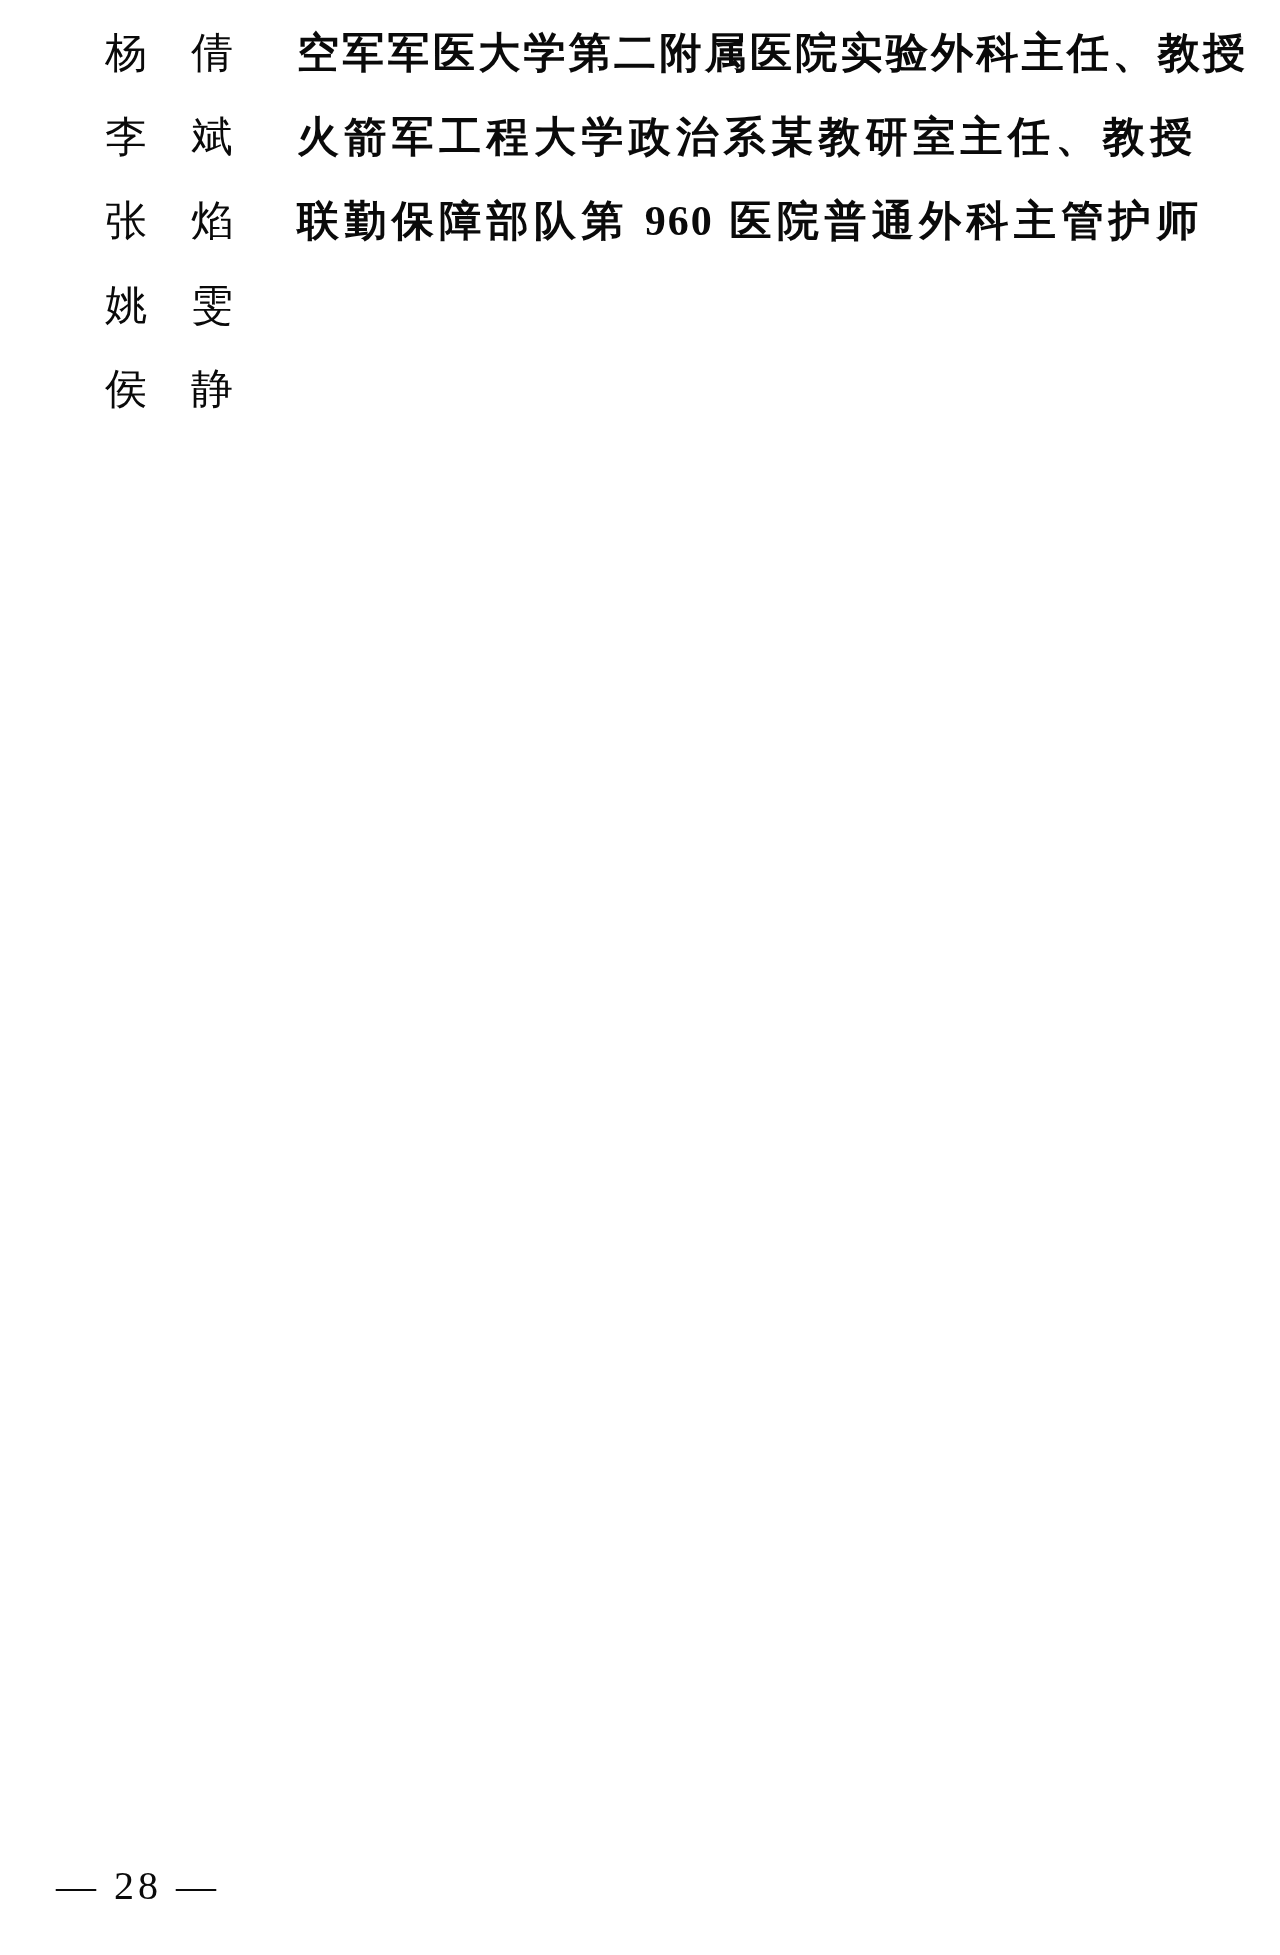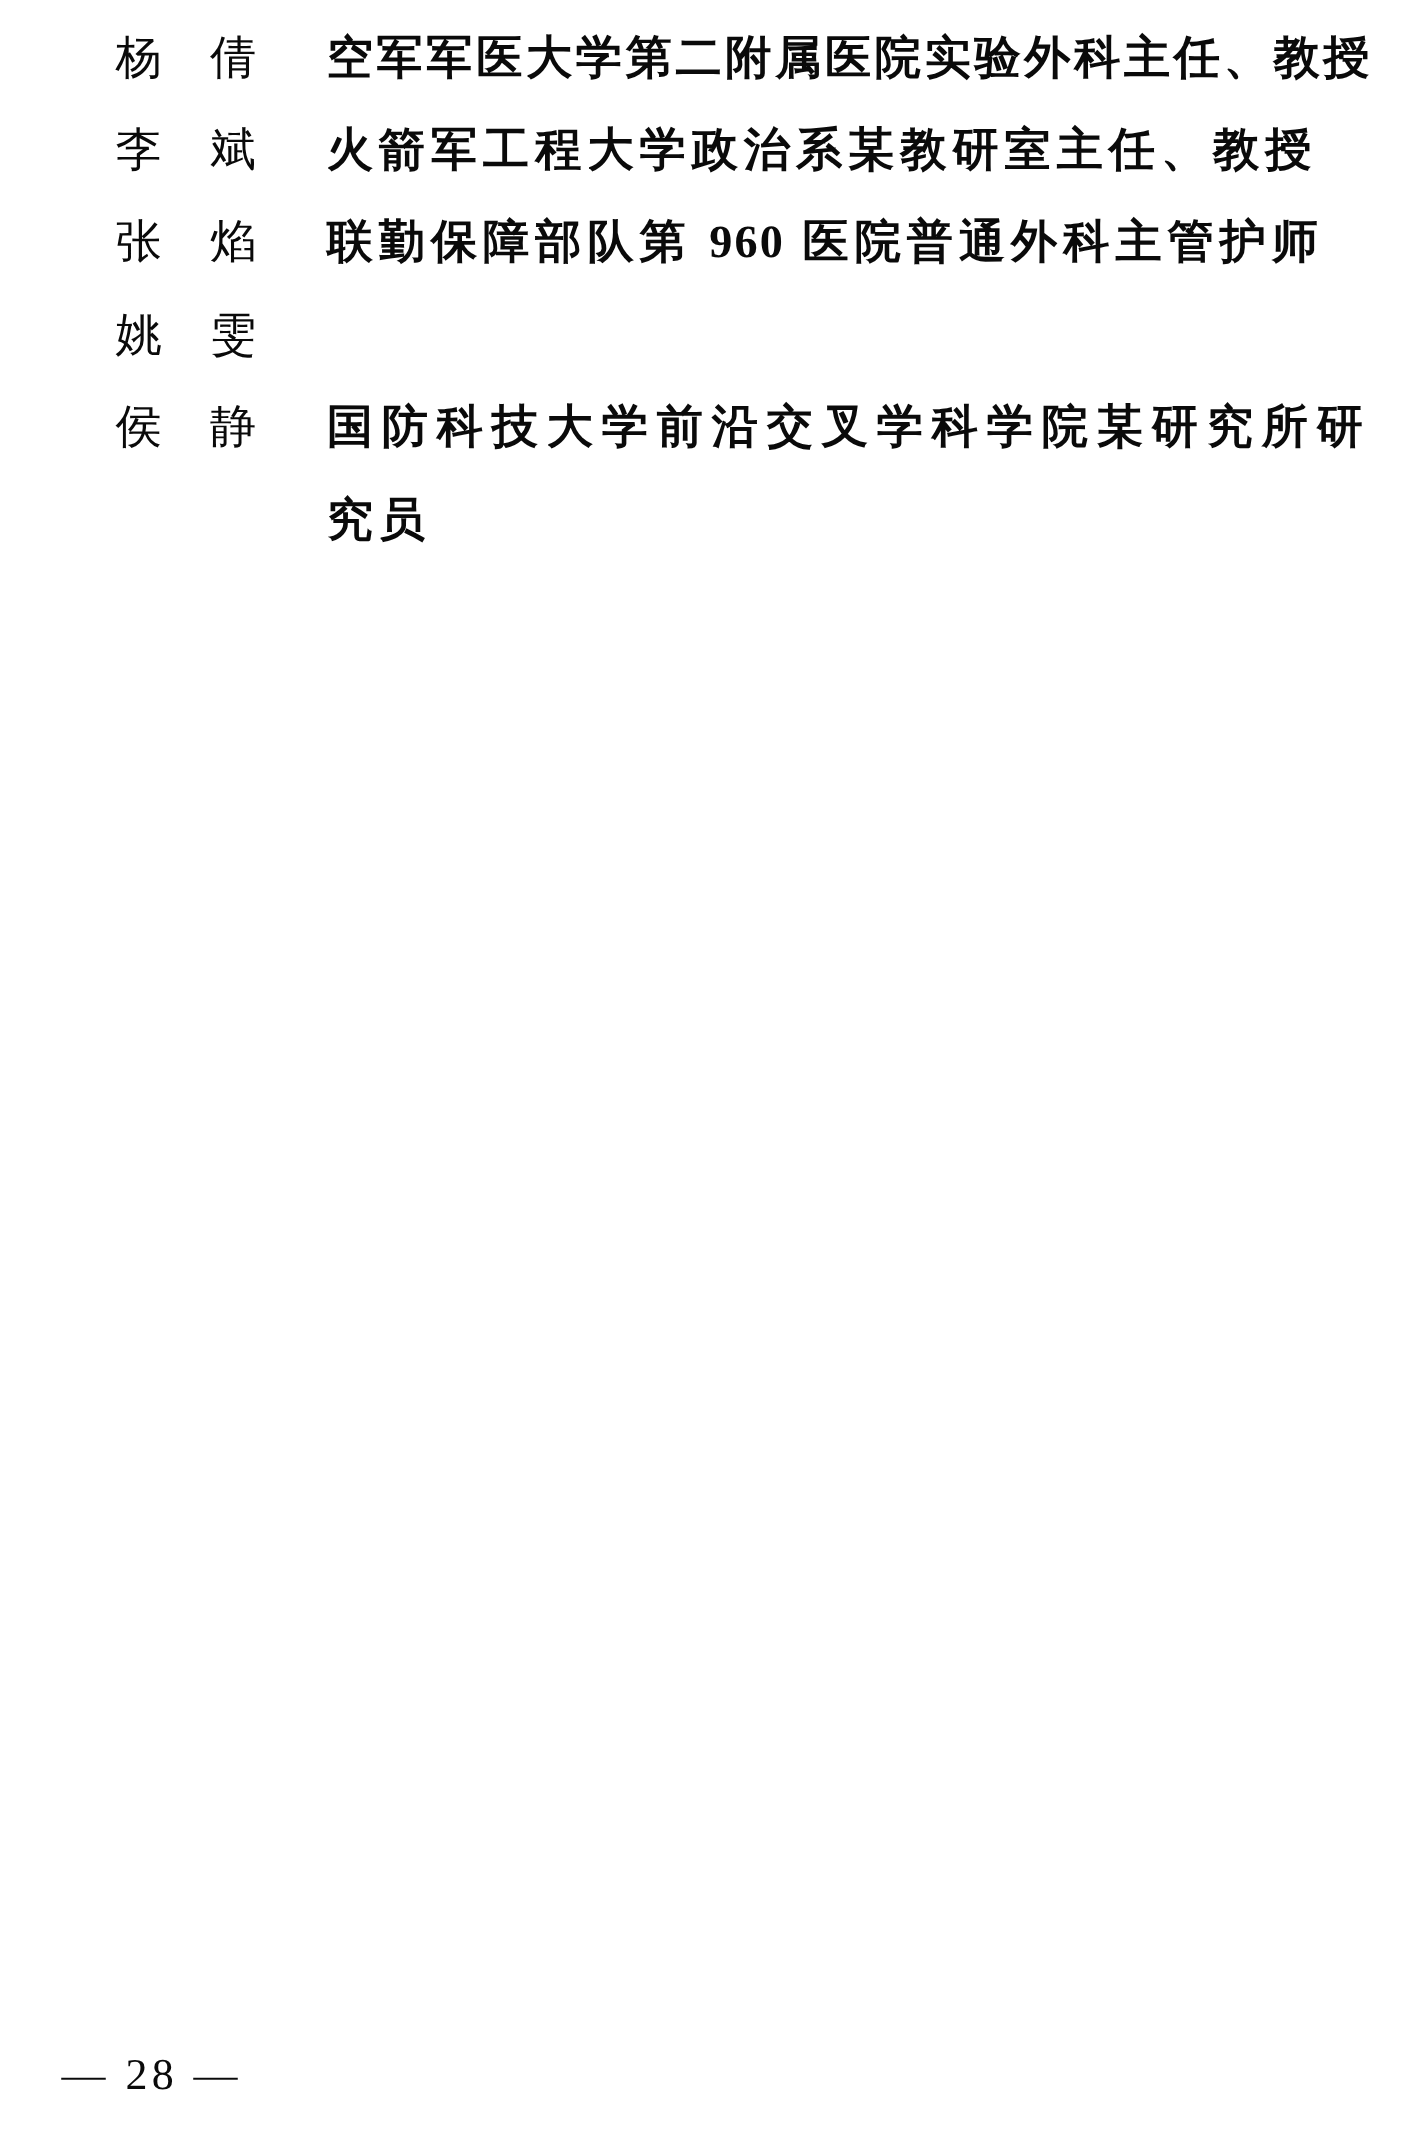--- a/index.html
+++ b/index.html
@@ -17,21 +17,21 @@
     overflow: hidden;
   }
   .roster {
     position: absolute;
     left: 105px;
     top: 11px;
     width: 1148px;
   }
   .row {
     display: flex;
-    align-items: flex-start;
+    align-items: flex-end;
   }
   .name-cell {
     flex: 0 0 128px;
     width: 128px;
     margin-right: 64px;
     font-size: 42px;
     line-height: 84px;
     text-align: justify;
     text-align-last: justify;
     -moz-text-align-last: justify;
@@ -95,24 +95,20 @@
         <div class="line"><span>联勤保障部队第 </span><span class="num">960</span><span> 医院普通外科主管护师</span></div>
       </div>
     </div>
 
     <div class="row">
       <div class="name-cell">姚雯</div>
     </div>
 
     <div class="row">
       <div class="name-cell">侯静</div>
-      <div class="title-cell">
-        <div class="line ls-spread">国防科技大学前沿交叉学科学院某研究所研</div>
-        <div class="line">究员</div>
-      </div>
     </div>
 
 
   </main>
 
   <footer class="page-number">— 28 —</footer>
 
 </div>
 
 </body></html>

